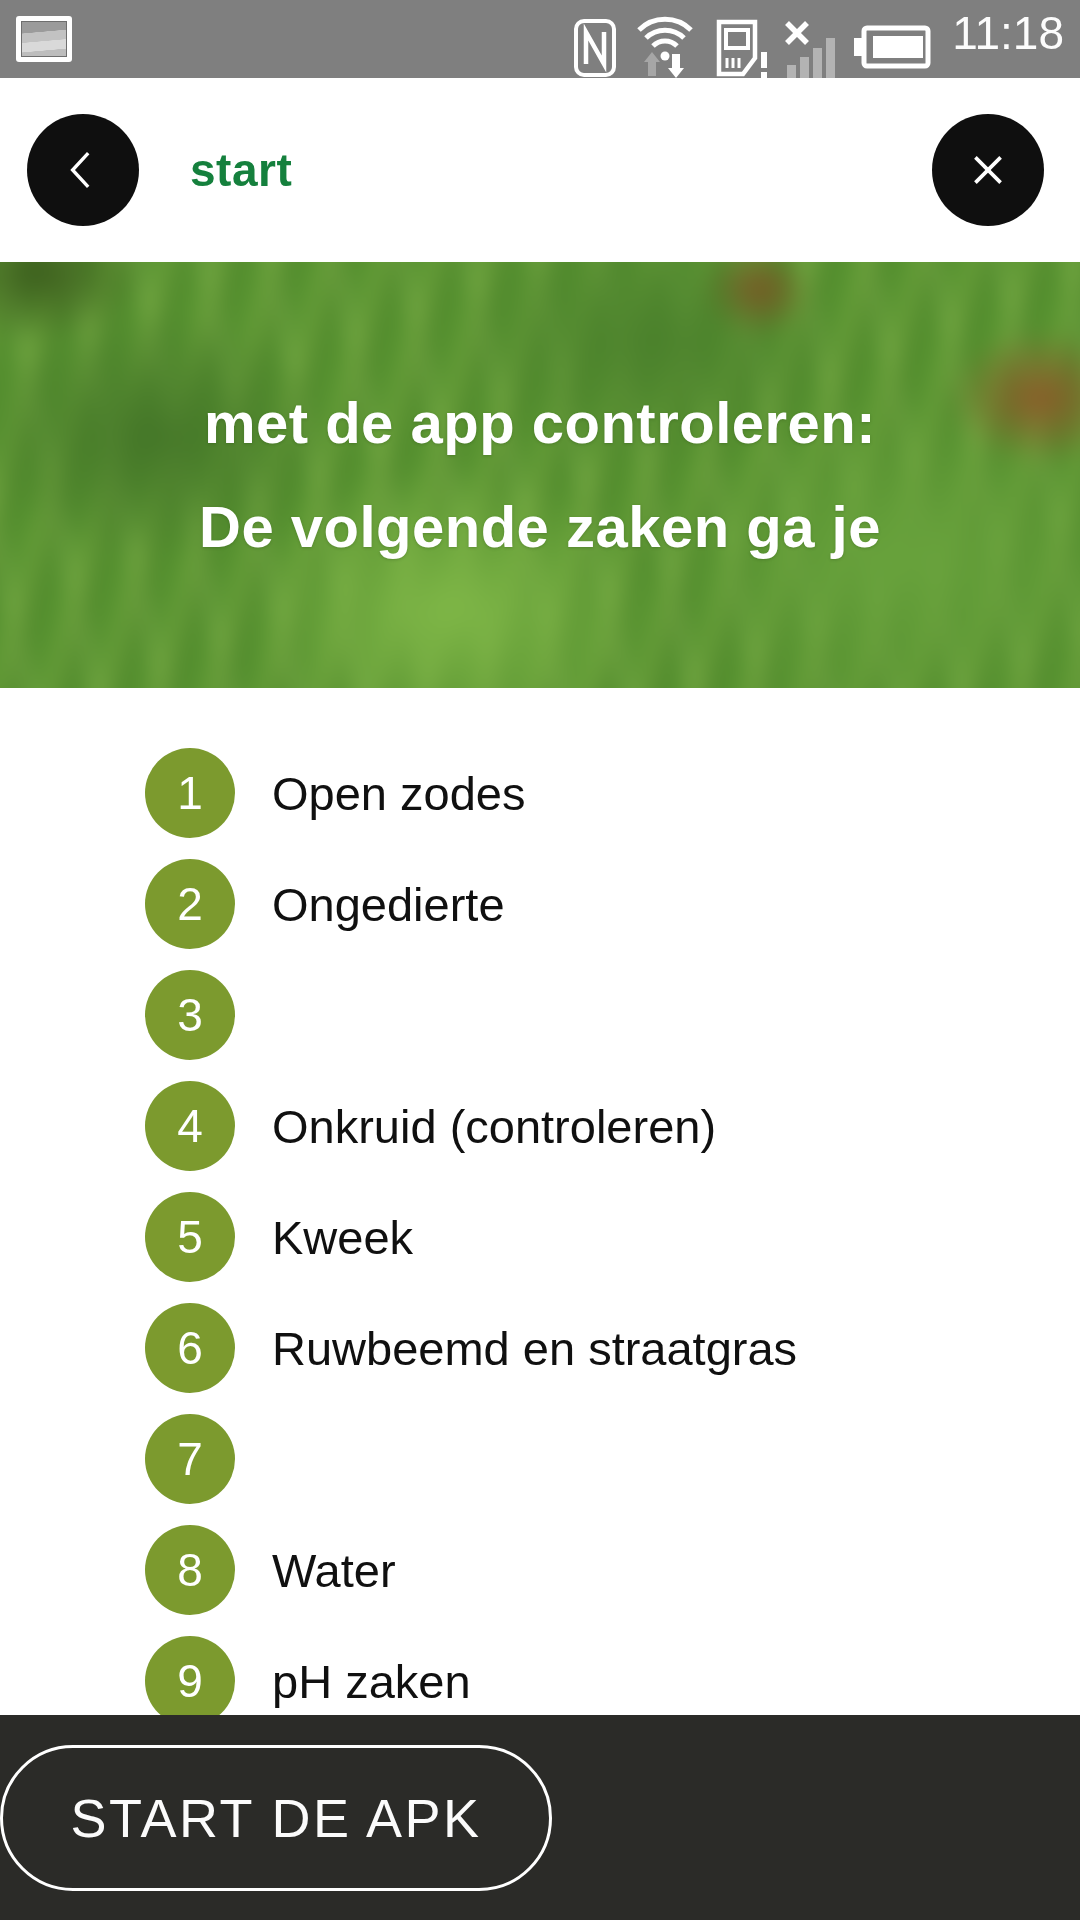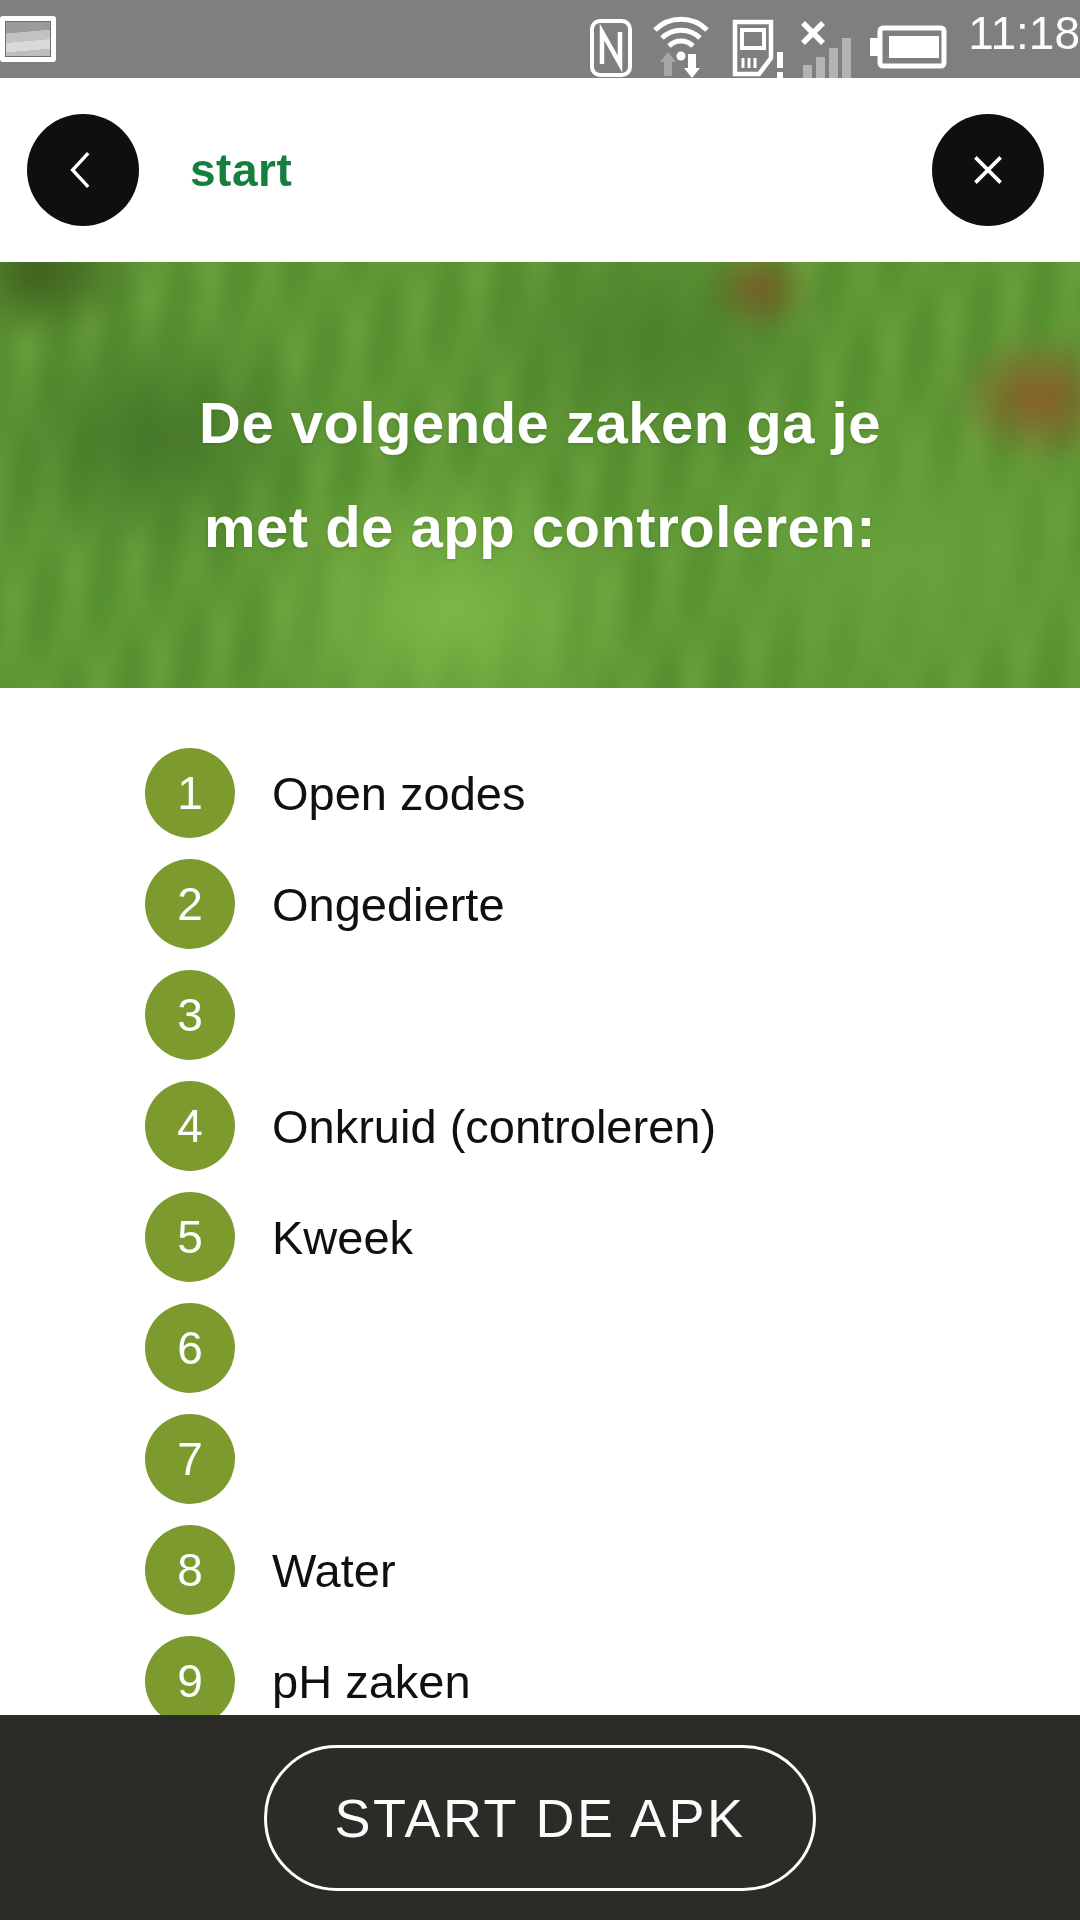--- a/index.html
+++ b/index.html
@@ -12,21 +12,21 @@
     width:1080px;height:1920px;
     overflow:hidden;
     background:#fff;
   }
 
   
   .statusbar{
     position:absolute;top:0;left:0;right:0;height:78px;
     background:#7f7f7f;
     display:flex;align-items:center;justify-content:space-between;
-    padding:0 0;box-sizing:border-box;
+    padding:0 16px;box-sizing:border-box;
   }
   .sb-left{display:flex;align-items:center;}
   .shot-icon{
     width:56px;height:46px;background:#fff;border-radius:3px;
     display:flex;align-items:center;justify-content:center;
   }
   .shot-icon .inner{
     width:44px;height:34px;
     background:
       linear-gradient(175deg, #9b9b9b 0 30%, #c2c2c2 31% 55%, #d9d9d9 56% 80%, #bdbdbd 81% 100%);
@@ -108,21 +108,21 @@
   .check-label{
     margin-left:37px;
     font-size:47px;color:#101010;letter-spacing:0px;
     white-space:nowrap;
   }
 
   
   .footer{
     position:absolute;left:0;right:0;bottom:0;height:205px;
     background:#2b2b28;z-index:5;
-    display:flex;align-items:center;justify-content:center;
+    display:flex;align-items:center;justify-content:flex-start;
   }
   .start-btn{
     width:552px;height:146px;
     background:transparent;
     border:3px solid #ffffff;border-radius:73px;
     color:#fbfbfb;font-size:54px;letter-spacing:2.5px;
     font-family:"Liberation Sans","DejaVu Sans",sans-serif;
     cursor:pointer;
     display:flex;align-items:center;justify-content:center;
   }
@@ -188,22 +188,22 @@
       <svg width="56" height="56" viewBox="0 0 40 40">
         <line x1="11" y1="11" x2="29" y2="29" stroke="#ffffff" stroke-width="2.6"></line>
         <line x1="29" y1="11" x2="11" y2="29" stroke="#ffffff" stroke-width="2.6"></line>
       </svg>
     </button>
   </div>
 
   <div class="hero">
     <div class="hero-bg"></div>
     <div class="hero-text">
+      <div class="hero-line">met de app controleren:</div>
       <div class="hero-line">De volgende zaken ga je</div>
-      <div class="hero-line">met de app controleren:</div>
     </div>
   </div>
 
   <div class="checklist">
     <div class="check-item">
       <span class="num-badge">1</span>
       <span class="check-label">Open zodes</span>
     </div>
     <div class="check-item">
       <span class="num-badge">2</span>
@@ -215,20 +215,21 @@
     <div class="check-item">
       <span class="num-badge">4</span>
       <span class="check-label">Onkruid (controleren)</span>
     </div>
     <div class="check-item">
       <span class="num-badge">5</span>
       <span class="check-label">Kweek</span>
     </div>
     <div class="check-item">
       <span class="num-badge">6</span>
+      <span class="check-label">Ruwbeemd en straatgras</span>
     </div>
     <div class="check-item">
       <span class="num-badge">7</span>
     </div>
     <div class="check-item">
       <span class="num-badge">8</span>
       <span class="check-label">Water</span>
     </div>
     <div class="check-item">
       <span class="num-badge">9</span>

